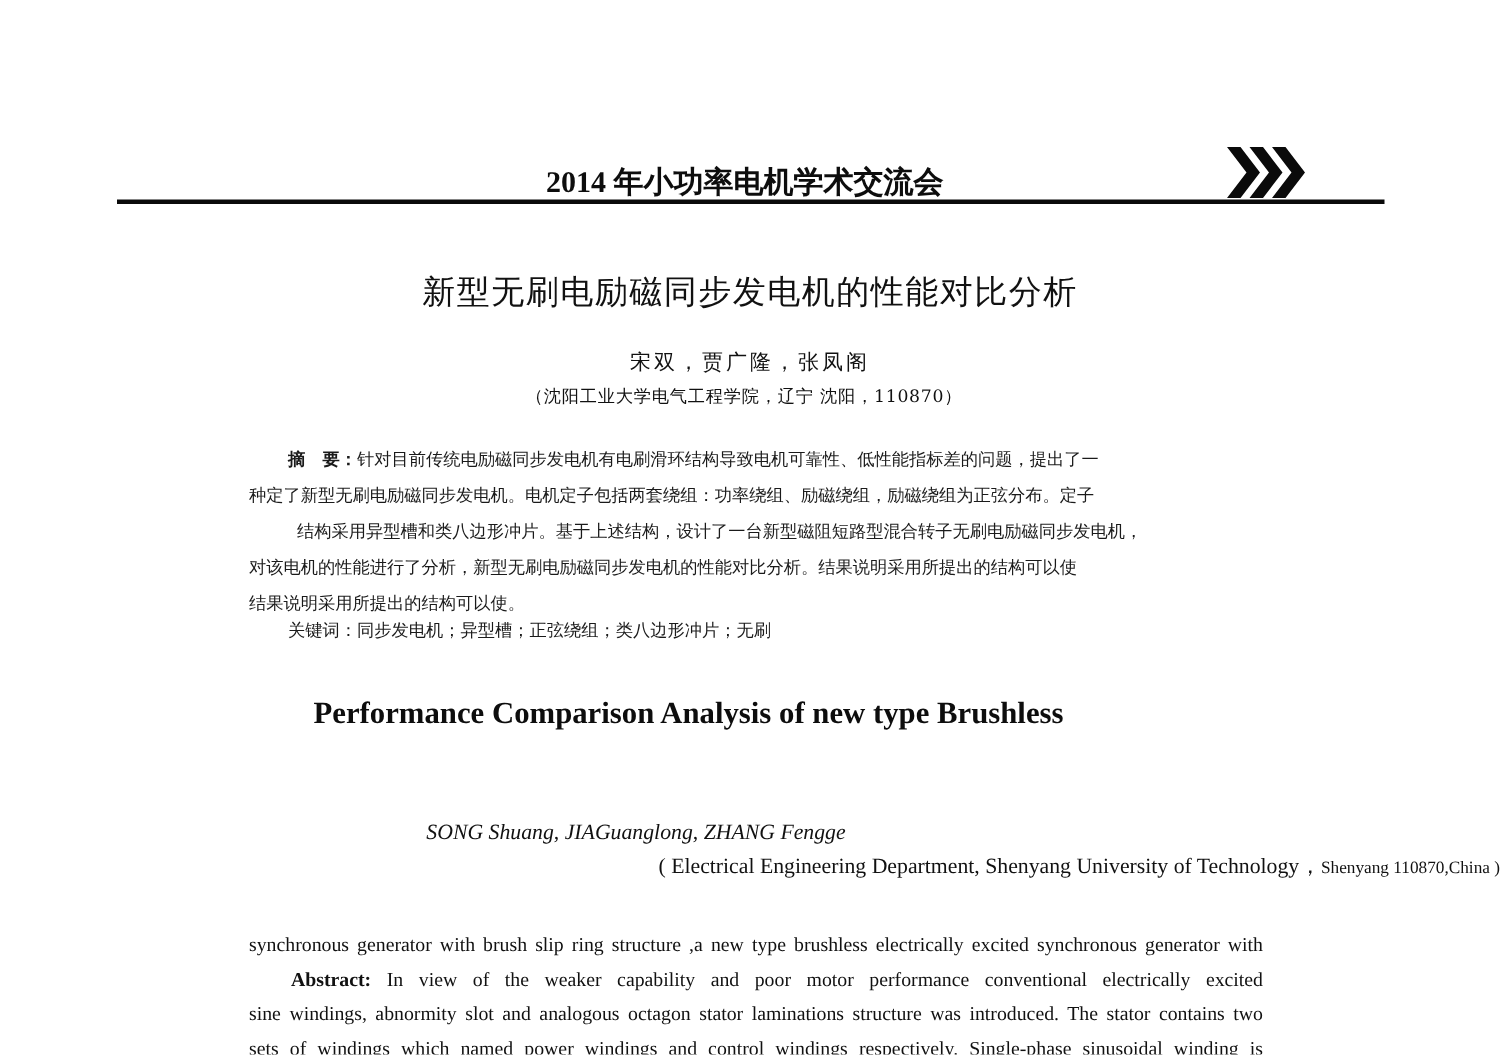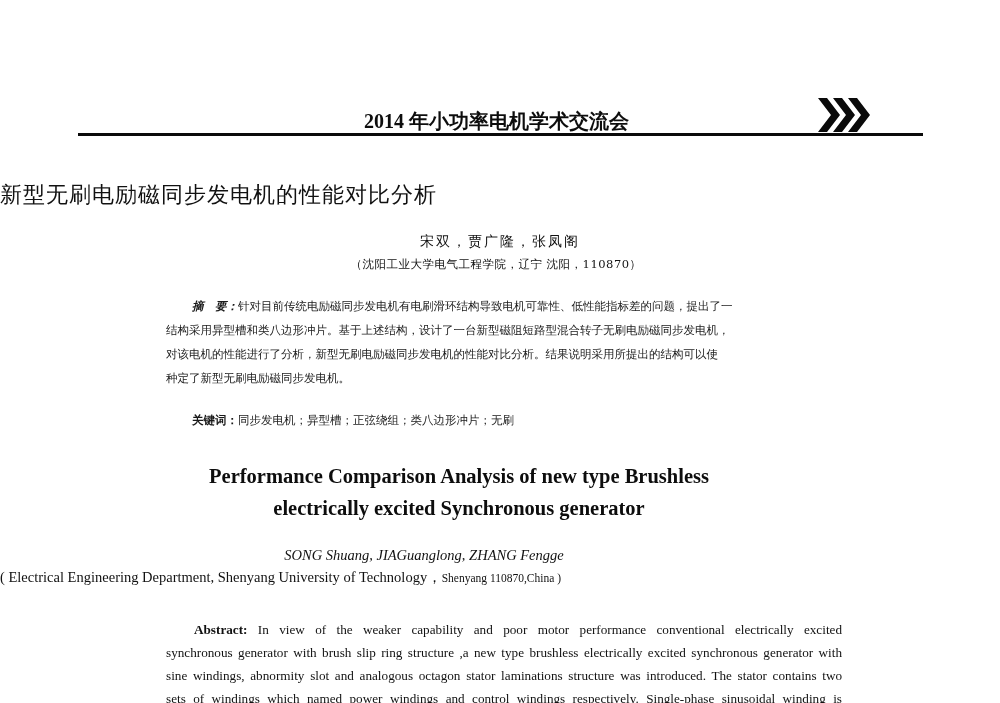--- a/index.html
+++ b/index.html
@@ -16,58 +16,58 @@
     font-weight: bold; font-size: 20px; letter-spacing: 0px; color: #0d0d0d;
     white-space: nowrap;
   }
   .head-rule {
     position: absolute; left: 78px; top: 133px; width: 845px; height: 3px;
     background: #0a0a0a;
   }
   .chevrons { position: absolute; left: 816px; top: 96px; width: 60px; height: 38px; }
 
   .cn-title {
-    position: absolute; left: 0; width: 1000px; top: 180px; 
+    position: absolute; left: 0; width: 1000px; top: 180px; text-align: center;
     font-family: "DejaVu Sans", "Liberation Sans", sans-serif;
     font-size: 22px; font-weight: normal; color: #111; letter-spacing: 1px;
   }
   .cn-authors {
     position: absolute; left: 0; width: 1000px; top: 233px; text-align: center;
     font-family: "DejaVu Serif", serif; font-size: 14px; letter-spacing: 2px;
   }
   .cn-affil {
     position: absolute; left: 0; width: 992px; top: 257px; text-align: center;
     font-family: "DejaVu Serif", serif; font-size: 11.5px; letter-spacing: 0.5px;
   }
 
   .cn-abstract {
     position: absolute; left: 166px; top: 294px; width: 676px;
     font-family: "DejaVu Sans", sans-serif; font-size: 11.5px; line-height: 24px;
     text-align: justify; color: #1a1a1a;
   }
-  .cn-abstract .label { font-weight: bold; font-style: italic; }
+  .cn-abstract .label { font-weight: bold; }
   .cn-keywords {
     position: absolute; left: 192px; top: 413px;
     font-family: "DejaVu Sans", sans-serif; font-size: 11.5px; color: #1a1a1a;
     white-space: nowrap;
   }
-  .cn-keywords .label { font-weight: bold; }
+  .cn-keywords .label { font-weight: normal; }
 
   .en-title {
     position: absolute; left: 0; width: 918px; top: 460px; text-align: center;
     font-family: "Liberation Serif", "DejaVu Serif", serif;
     font-weight: bold; font-size: 20.5px; line-height: 32px; color: #0d0d0d;
   }
   .en-title div { white-space: nowrap; }
   .en-authors {
     position: absolute; left: 0; width: 848px; top: 547px; text-align: center;
     font-family: "Liberation Serif", serif; font-style: italic; font-size: 14.5px;
   }
   .en-affil {
-    position: absolute; left: 0; width: 1000px; top: 568px; text-align: left;
+    position: absolute; left: 0; width: 1000px; top: 568px; text-align: right;
     font-family: "Liberation Serif", serif; font-size: 14.5px; white-space: nowrap;
   }
   .en-affil .small { font-size: 11.5px; }
 
   .en-abstract {
     position: absolute; left: 166px; top: 618px; width: 676px;
     font-family: "Liberation Serif", serif; font-size: 13.2px; line-height: 23px;
     text-align: justify; color: #111;
   }
   .en-abstract span.line { display: block; text-align: justify; text-align-last: justify; white-space: nowrap; }
@@ -88,38 +88,38 @@
   <div class="head-rule"></div>
 
   <div class="cn-title">新型无刷电励磁同步发电机的性能对比分析</div>
   <div class="cn-authors">宋双，贾广隆，张凤阁</div>
   <div class="cn-affil">（沈阳工业大学电气工程学院，辽宁 沈阳，110870）</div>
 
   <div class="cn-abstract">
     <div style="padding-left:26px;white-space:nowrap;">
       <span class="label">摘　要：</span><span>针对目前传统电励磁同步发电机有电刷滑环结构导致电机可靠性、低性能指标差的问题，提出了一</span>
     </div>
-    <div style="white-space:nowrap;">结构采用异型槽和类八边形冲片。基于上述结构，设计了一台新型磁阻短路型混合转子无刷电励磁同步发电机，</div>
+    <div style="white-space:nowrap;">种定了新型无刷电励磁同步发电机。电机定子包括两套绕组：功率绕组、励磁绕组，励磁绕组为正弦分布。定子</div>
+    <div style="white-space:nowrap;margin-left:32px;">结构采用异型槽和类八边形冲片。基于上述结构，设计了一台新型磁阻短路型混合转子无刷电励磁同步发电机，</div>
     <div style="white-space:nowrap;">对该电机的性能进行了分析，新型无刷电励磁同步发电机的性能对比分析。结果说明采用所提出的结构可以使</div>
-    <div style="white-space:nowrap;">种定了新型无刷电励磁同步发电机。</div>
+    <div style="white-space:nowrap;">结果说明采用所提出的结构可以使。</div>
   </div>
 
   <div class="cn-keywords">
     <span class="label">关键词：</span><span>同步发电机；异型槽；正弦绕组；类八边形冲片；无刷</span>
   </div>
 
   <div class="en-title">
     <div>Performance Comparison Analysis of new type Brushless</div>
-    <div>electrically excited Synchronous generator</div>
   </div>
   <div class="en-authors">SONG Shuang, JIAGuanglong, ZHANG Fengge</div>
   <div class="en-affil">
     <span>( Electrical Engineering Department, Shenyang University of Technology，</span><span class="small">Shenyang 110870,China )</span>
   </div>
 
   <div class="en-abstract">
+    <span class="line">synchronous generator with brush slip ring structure ,a new type brushless electrically excited synchronous generator with</span>
     <span class="line first"><span class="label">Abstract:</span> <span>In view of the weaker capability and poor motor performance conventional electrically excited</span></span>
-    <span class="line">synchronous generator with brush slip ring structure ,a new type brushless electrically excited synchronous generator with</span>
     <span class="line">sine windings, abnormity slot and analogous octagon stator laminations structure was introduced. The stator contains two</span>
     <span class="line">sets of windings which named power windings and control windings respectively. Single-phase sinusoidal winding is</span>
   </div>
 
 </div>
 
 </body></html>

